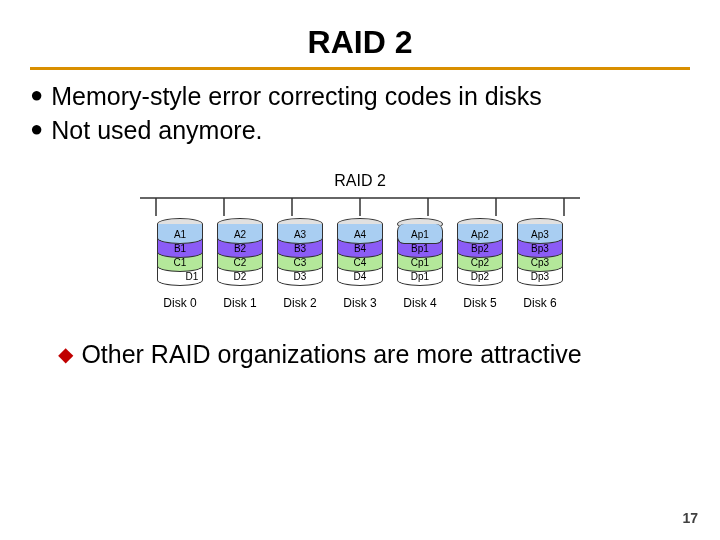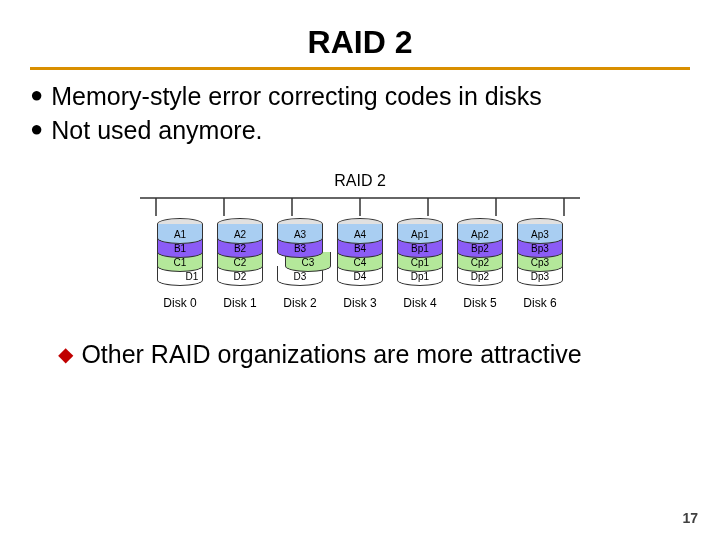--- a/index.html
+++ b/index.html
@@ -212,21 +212,21 @@
           </div>
           <div class="disk-col">
             <div class="cylinder">
               <div class="cyl-top"></div>
               <div class="seg c-blue" style="z-index: 10;">
                 <span>A3</span>
               </div>
               <div class="seg c-yellow" style="z-index: 9;">
                 <span>B3</span>
               </div>
-              <div class="seg c-green" style="z-index: 8; margin-left: 8px;">
+              <div class="seg c-green" style="z-index: 8;">
                 <span>C3</span>
               </div>
               <div class="seg c-white" style="z-index: 7;">
                 <span>D3</span>
               </div>
             </div>
             <div class="disk-label">Disk 2</div>
           </div>
           <div class="disk-col">
             <div class="cylinder">
@@ -242,21 +242,21 @@
               </div>
               <div class="seg c-white" style="z-index: 7;">
                 <span>D4</span>
               </div>
             </div>
             <div class="disk-label">Disk 3</div>
           </div>
           <div class="disk-col">
             <div class="cylinder">
               <div class="cyl-top"></div>
-              <div class="seg c-blue" style="z-index: 10;">
+              <div class="seg c-blue" style="z-index: 10; border-radius: 7px;">
                 <span>Ap1</span>
               </div>
               <div class="seg c-yellow" style="z-index: 9;">
                 <span>Bp1</span>
               </div>
               <div class="seg c-green" style="z-index: 8;">
                 <span>Cp1</span>
               </div>
               <div class="seg c-white" style="z-index: 7;">
                 <span>Dp1</span>

